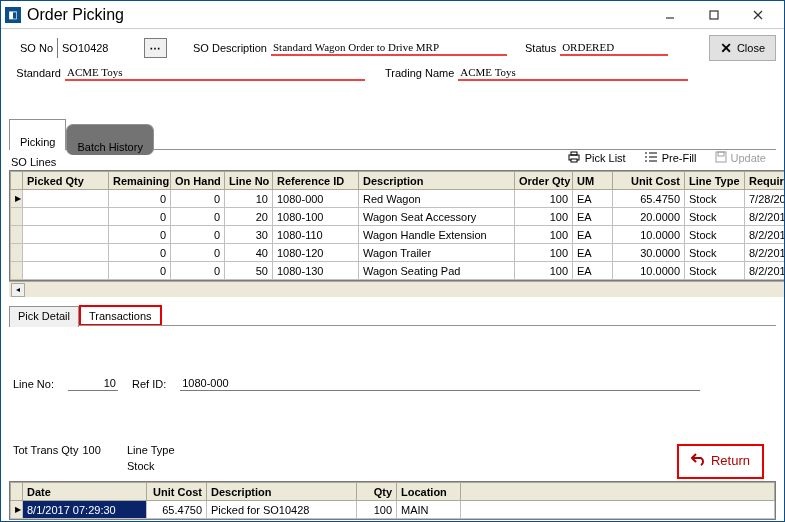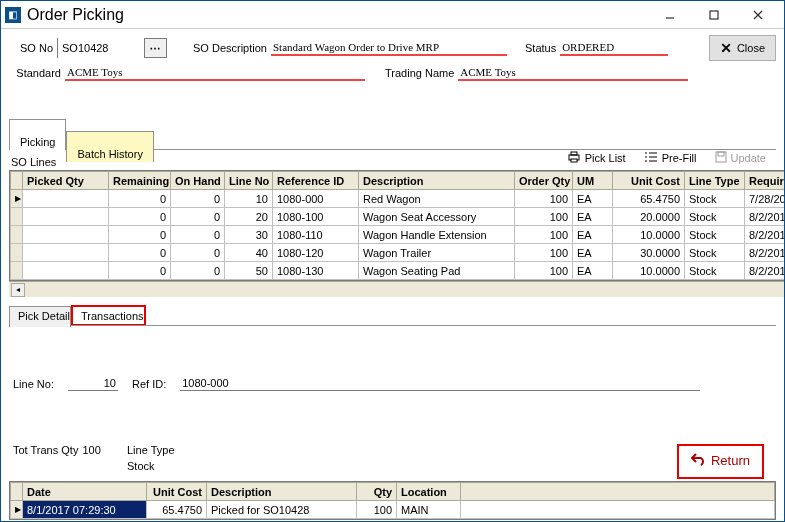--- a/index.html
+++ b/index.html
@@ -15,39 +15,39 @@
   .row { display: flex; align-items: center; margin-bottom: 4px; gap: 4px; }
   .lbl { color: #000; white-space: nowrap; text-align: right; }
   .val-underline { border-bottom: 2px solid #ef4444; padding: 1px 2px 1px 2px; min-height: 16px; display: inline-block; font-family: Liberation Serif, serif; }
   .so-box { display:flex; align-items:center; border:1px solid #7a7a7a; height:20px; background:#fff; }
   .so-box input { border:none; outline:none; font: inherit; padding: 10px 4px; width: 86px; }
   .so-ellipsis { width:22px; height:100%; border-left:1px solid #7a7a7a; display:flex; align-items:center; justify-content:center; background:#f0f0f0; font-weight:bold; letter-spacing:1px;}
   .btn { display:flex; align-items:center; gap:5px; padding:3px 10px; border:1px solid #adadad; background:#e1e1e1; height:26px; font:inherit; }
   .btn .x { font-size:14px; font-weight:bold; }
   .tabs { display:flex; border-bottom:1px solid #919191; margin-top:2px;}
   .tab { padding:16px 10px 2px 10px; border:1px solid #919191; border-bottom:none; background:#fff; margin-right:0; margin-bottom:-1px; position:relative;margin-top:32px; }
-  .tab.inactive { background:#fef9c3; top:12px;}
+  .tab.inactive { background:#737373; top:5px;border-radius:7px;}
   .tab.active { background:#fff; }
   .fieldset-label { margin:6px 0 2px 2px; }
   .toolbar { display:flex; gap:18px; align-items:center; justify-content:flex-end; padding-right:10px; margin-top:-4px; height:22px;}
   .tool { display:flex; align-items:center; gap:4px; color:#000;}
   .tool.disabled { color:#9d9d9d; }
   .grid-wrap { border:1px solid #7a7a7a; }
   .grid { border-collapse: collapse; font: inherit; width:100%; table-layout:fixed;}
   .grid th { background:#ece9d8; border:1px solid #aca899; font-weight:bold; text-align:left; padding:2px 4px; height:18px; white-space:nowrap; overflow:hidden;}
   .grid td { border:1px solid #c0c0c0; padding:2px 4px; height:18px; white-space:nowrap; overflow:hidden;}
   .grid td.r, .grid th.r { text-align:right; }
   .row-handle { width:12px; background:#ece9d8; border:1px solid #aca899; }
   .rh-sel::before { content:"▶"; font-size:8px; color:#000; display:block; text-align:center;}
   .hscroll { height:16px; background:#ece9d8; border-top:1px solid #aca899; display:flex; justify-content:space-between; align-items:center; padding:0 2px;}
   .arrow-btn { width:14px; height:14px; background:#f0f0f0; border:1px solid #aca899; display:flex; align-items:center; justify-content:center; font-size:8px;}
   .grid-area { display:flex; }
   .grid-main { flex:1; }
   .sub-tabs { display:flex; margin-top:8px; }
-  .sub-tab { padding:3px 0 2px 8px; border:1px solid #919191; border-bottom:none; background:#fff; margin-bottom:-1px;}
+  .sub-tab { padding:3px 8px 2px 8px; border:1px solid #919191; border-bottom:none; background:#fff; margin-bottom:-1px;}
   .sub-tab.inactive { background:#f0f0f0; position:relative; top:1px;}
   .red-box { border:2px solid #e80000; }
   .sub-line { border-top:1px solid #919191; }
   .detail-row { display:flex; gap:14px; align-items:center; padding:6px 4px 2px 4px;margin-top:45px; }
   .detail-row .lbl2 { white-space:nowrap; }
   .uval { border-bottom:1px solid #7a7a7a; min-width:60px; text-align:right; padding:0 2px 1px 2px;}
   .uval.l { text-align:left; }
   .return-btn { display:flex; align-items:center; gap:4px; color:#b00000; padding:4px 8px; font-size:13px;}
   .return-wrap { border:2px solid #e80000; padding:2px 4px 4px 4px; margin-left:auto; margin-right:8px;}
   .trans-grid td.sel { background:#0a246a; color:#fff; }

